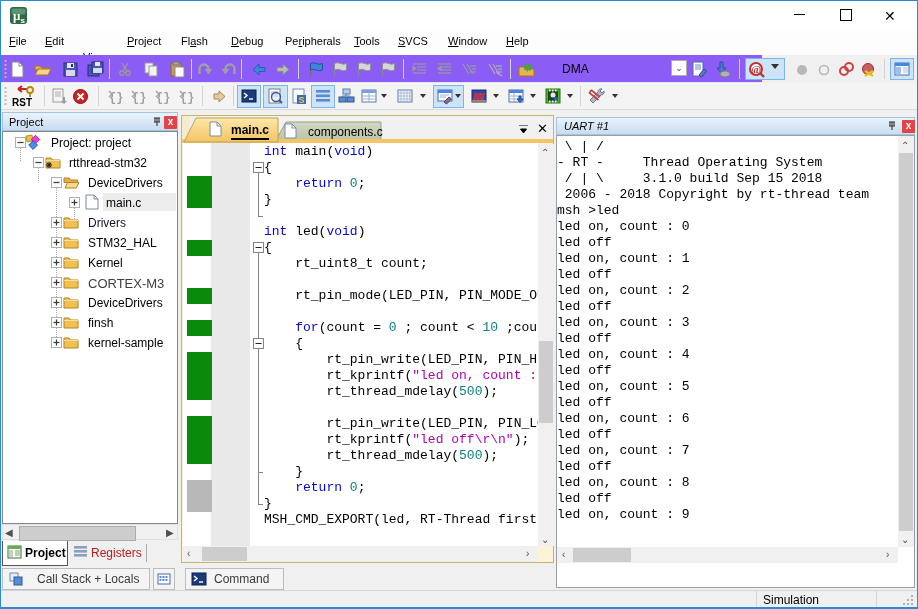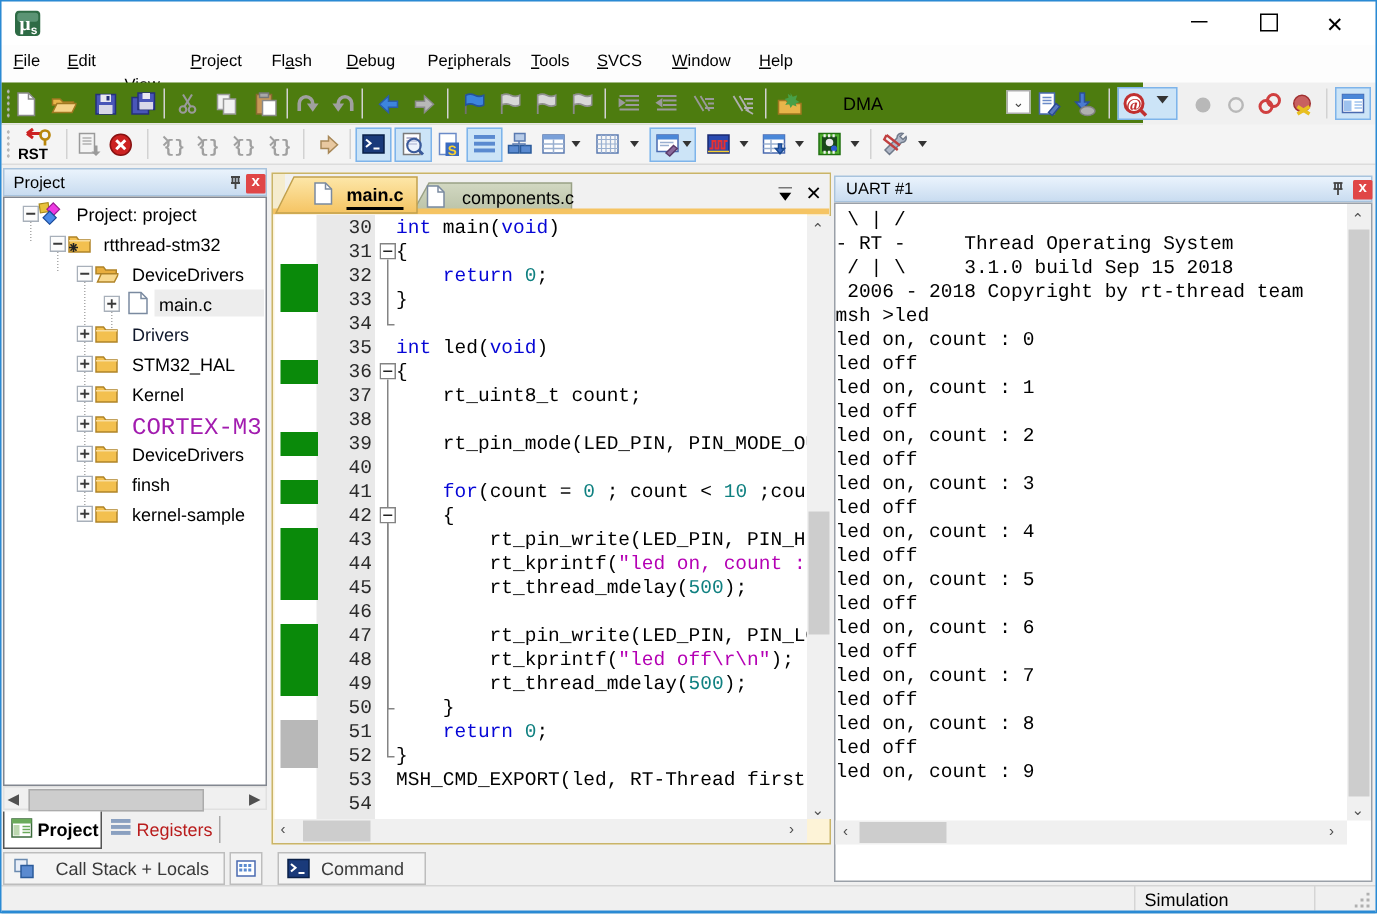--- a/index.html
+++ b/index.html
@@ -43,21 +43,21 @@
   <div class="abs" style="left:126px;top:5px;"><u>P</u>roject</div>
   <div class="abs" style="left:180px;top:5px;">Fl<u>a</u>sh</div>
   <div class="abs" style="left:230px;top:5px;"><u>D</u>ebug</div>
   <div class="abs" style="left:284px;top:5px;">Pe<u>r</u>ipherals</div>
   <div class="abs" style="left:353px;top:5px;"><u>T</u>ools</div>
   <div class="abs" style="left:397px;top:5px;"><u>S</u>VCS</div>
   <div class="abs" style="left:447px;top:5px;"><u>W</u>indow</div>
   <div class="abs" style="left:505px;top:5px;"><u>H</u>elp</div>
 </div>
 
-<div class="abs" id="tb1" style="left:1px;top:55px;width:761px;height:28px;background:#4d7c0f;border-bottom:1px solid #e6e6e6;box-sizing:border-box;">
+<div class="abs" id="tb1" style="left:1px;top:55px;width:761px;height:28px;background:#8b5cf6;border-bottom:1px solid #e6e6e6;box-sizing:border-box;">
   <div class="abs" style="left:3px;top:4px;width:3px;height:20px;background-image:radial-gradient(circle,#b8b8b8 1px,transparent 1.2px);background-size:3px 4px;"></div>
   <svg class="abs" style="left:8px;top:6px;" width="17" height="17" viewBox="0 0 17 17">
       <path d="M3,1 h7 l4,4 v11 h-11 z" fill="#fff" stroke="#8a8a8a"></path>
       <path d="M10,1 v4 h4" fill="none" stroke="#8a8a8a"></path>
     </svg>
   <svg class="abs" style="left:33px;top:6px;" width="17" height="17" viewBox="0 0 17 17">
       <path d="M1,5 h5 l2,2 h7 v2 h-14 z" fill="#e8b54a" stroke="#a07820"></path>
       <path d="M1,14 l3,-6 h13 l-3,6 z" fill="#f6d388" stroke="#a07820"></path>
     </svg>
   <svg class="abs" style="left:61px;top:6px;" width="17" height="17" viewBox="0 0 17 17">
@@ -472,21 +472,21 @@
   <div class="abs" style="left:85px;top:124px;font-size:12px;color:#000;white-space:nowrap;">Kernel</div>
   <svg class="abs" style="left:48px;top:145px;" width="11" height="11" viewBox="0 0 11 11">
       <rect x="0.5" y="0.5" width="10" height="10" fill="#fcfcfc" stroke="#a8b0ba"></rect>
       <line x1="2.5" y1="5.5" x2="8.5" y2="5.5" stroke="#3a3a3a" stroke-width="1.2"></line>
       <line x1="5.5" y1="2.5" x2="5.5" y2="8.5" stroke="#3a3a3a" stroke-width="1.2"></line>
     </svg>
   <svg class="abs" style="left:60px;top:142px;" width="16" height="16" viewBox="0 0 16 16">
       <path d="M1,4 h5 l1.5,2 h7.5 v8 h-14 z" fill="#f3c04f" stroke="#b08428"></path>
       <path d="M1,6.5 h14" stroke="#f8ddA0" fill="none"></path>
     </svg>
-  <div class="abs" style="left:85px;top:144px;font-size:16px;color:#a21caf;white-space:nowrap;font-family:Liberation Mono, monospace;">CORTEX-M3</div>
+  <div class="abs" style="left:85px;top:144px;font-size:13px;color:#404040;white-space:nowrap;">CORTEX-M3</div>
   <svg class="abs" style="left:48px;top:165px;" width="11" height="11" viewBox="0 0 11 11">
       <rect x="0.5" y="0.5" width="10" height="10" fill="#fcfcfc" stroke="#a8b0ba"></rect>
       <line x1="2.5" y1="5.5" x2="8.5" y2="5.5" stroke="#3a3a3a" stroke-width="1.2"></line>
       <line x1="5.5" y1="2.5" x2="5.5" y2="8.5" stroke="#3a3a3a" stroke-width="1.2"></line>
     </svg>
   <svg class="abs" style="left:60px;top:162px;" width="16" height="16" viewBox="0 0 16 16">
       <path d="M1,4 h5 l1.5,2 h7.5 v8 h-14 z" fill="#f3c04f" stroke="#b08428"></path>
       <path d="M1,6.5 h14" stroke="#f8ddA0" fill="none"></path>
     </svg>
   <div class="abs" style="left:85px;top:164px;font-size:12px;color:#000;white-space:nowrap;">DeviceDrivers</div>
@@ -604,47 +604,20 @@
   <div class="abs" style="left:355px;top:5px;font-size:13px;color:#000;">✕</div>
   <div class="abs" style="left:1px;top:27px;width:355px;height:403px;background:#fff;overflow:hidden;" id="codearea">
   <div class="abs" style="left:28px;top:0px;width:39px;height:403px;background:#e9e9e9;"></div>
   <div class="abs" style="left:4px;top:33px;width:25px;height:32px;background:#0a8a0a;"></div>
   <div class="abs" style="left:4px;top:97px;width:25px;height:16px;background:#0a8a0a;"></div>
   <div class="abs" style="left:4px;top:145px;width:25px;height:16px;background:#0a8a0a;"></div>
   <div class="abs" style="left:4px;top:177px;width:25px;height:16px;background:#0a8a0a;"></div>
   <div class="abs" style="left:4px;top:209px;width:25px;height:48px;background:#0a8a0a;"></div>
   <div class="abs" style="left:4px;top:273px;width:25px;height:48px;background:#0a8a0a;"></div>
   <div class="abs" style="left:4px;top:337px;width:25px;height:32px;background:#b8b8b8;"></div>
-  <div class="abs mono" style="left:29px;top:1px;width:36px;text-align:right;color:#2b2b2b;">
-        <pre class="mono">30
-31
-32
-33
-34
-35
-36
-37
-38
-39
-40
-41
-42
-43
-44
-45
-46
-47
-48
-49
-50
-51
-52
-53
-54</pre>
-      </div>
   <svg class="abs" style="left:70px;top:19px;" width="11" height="11" viewBox="0 0 11 11">
         <rect x="0.5" y="0.5" width="10" height="10" fill="#fff" stroke="#848484"></rect>
         <line x1="2.5" y1="5.5" x2="8.5" y2="5.5" stroke="#222" stroke-width="1"></line>
       </svg>
   <div class="abs" style="left:75px;top:30px;width:1px;height:43px;background:#848484;"></div>
       <div class="abs" style="left:75px;top:73px;width:5px;height:1px;background:#848484;"></div>
   <svg class="abs" style="left:70px;top:99px;" width="11" height="11" viewBox="0 0 11 11">
         <rect x="0.5" y="0.5" width="10" height="10" fill="#fff" stroke="#848484"></rect>
         <line x1="2.5" y1="5.5" x2="8.5" y2="5.5" stroke="#222" stroke-width="1"></line>
       </svg>
@@ -690,21 +663,21 @@
       <div class="abs sbarrow" style="left:3px;top:390px;">⌄</div>
     </div>
   <div class="abs sbtrack" style="left:1px;top:430px;width:355px;height:16px;">
       <div class="abs sbarrow" style="left:4px;top:2px;">‹</div>
       <div class="abs sbthumb" style="left:19px;top:1px;width:45px;height:14px;"></div>
       <div class="abs sbarrow" style="left:343px;top:2px;">›</div>
     </div>
 </div>
 
 <div class="abs ptitle" style="left:556px;top:117px;width:359px;height:18px;box-sizing:border-box;">
-  <div class="abs" style="left:7px;top:2px;font-size:11px;color:#000;">UART #1</div>
+  <div class="abs" style="left:7px;top:2px;font-size:11px;color:#000;font-style:italic;">UART #1</div>
   <svg class="abs" style="left:329px;top:2px;" width="12" height="12" viewBox="0 0 12 12">
       <g stroke="#444" stroke-width="1.2" fill="none">
         <line x1="6" y1="2" x2="6" y2="10"></line>
         <line x1="3" y1="2" x2="9" y2="2"></line>
         <line x1="4" y1="2" x2="4" y2="6"></line>
         <line x1="8" y1="2" x2="8" y2="6"></line>
         <line x1="3" y1="6" x2="9" y2="6"></line>
       </g>
     </svg>
   <div class="abs xbtn" style="left:345px;top:2px;width:13px;height:13px;">x</div>

